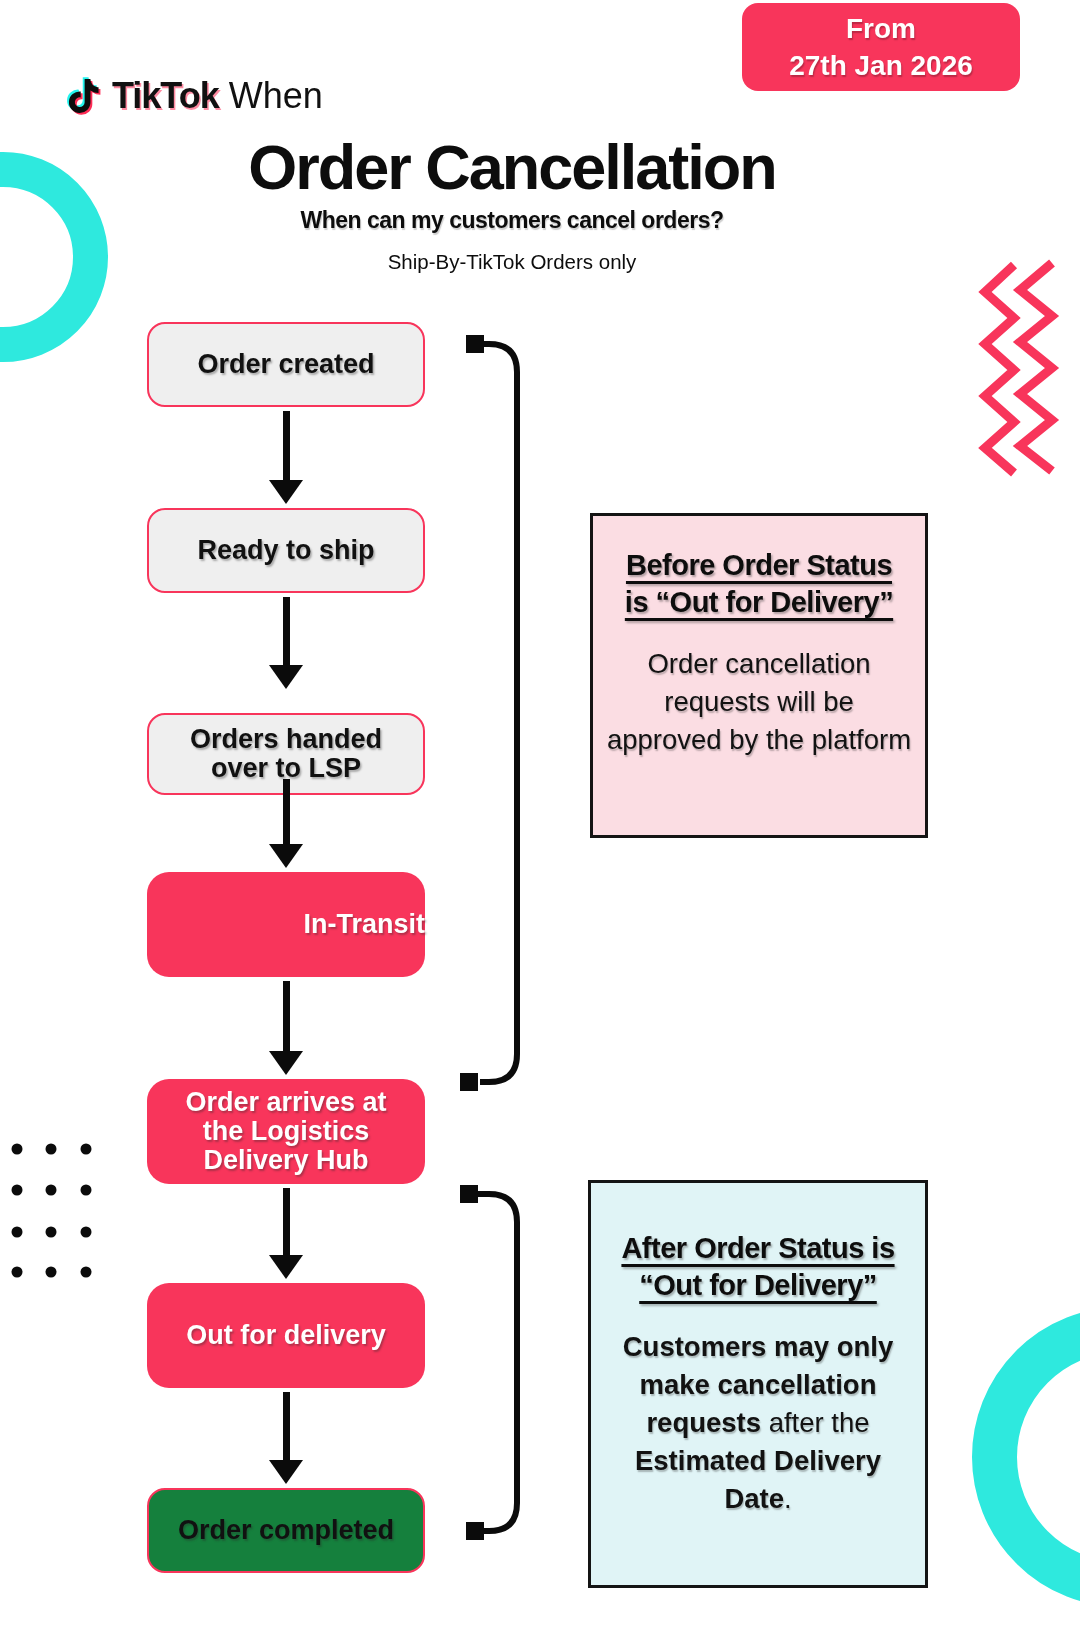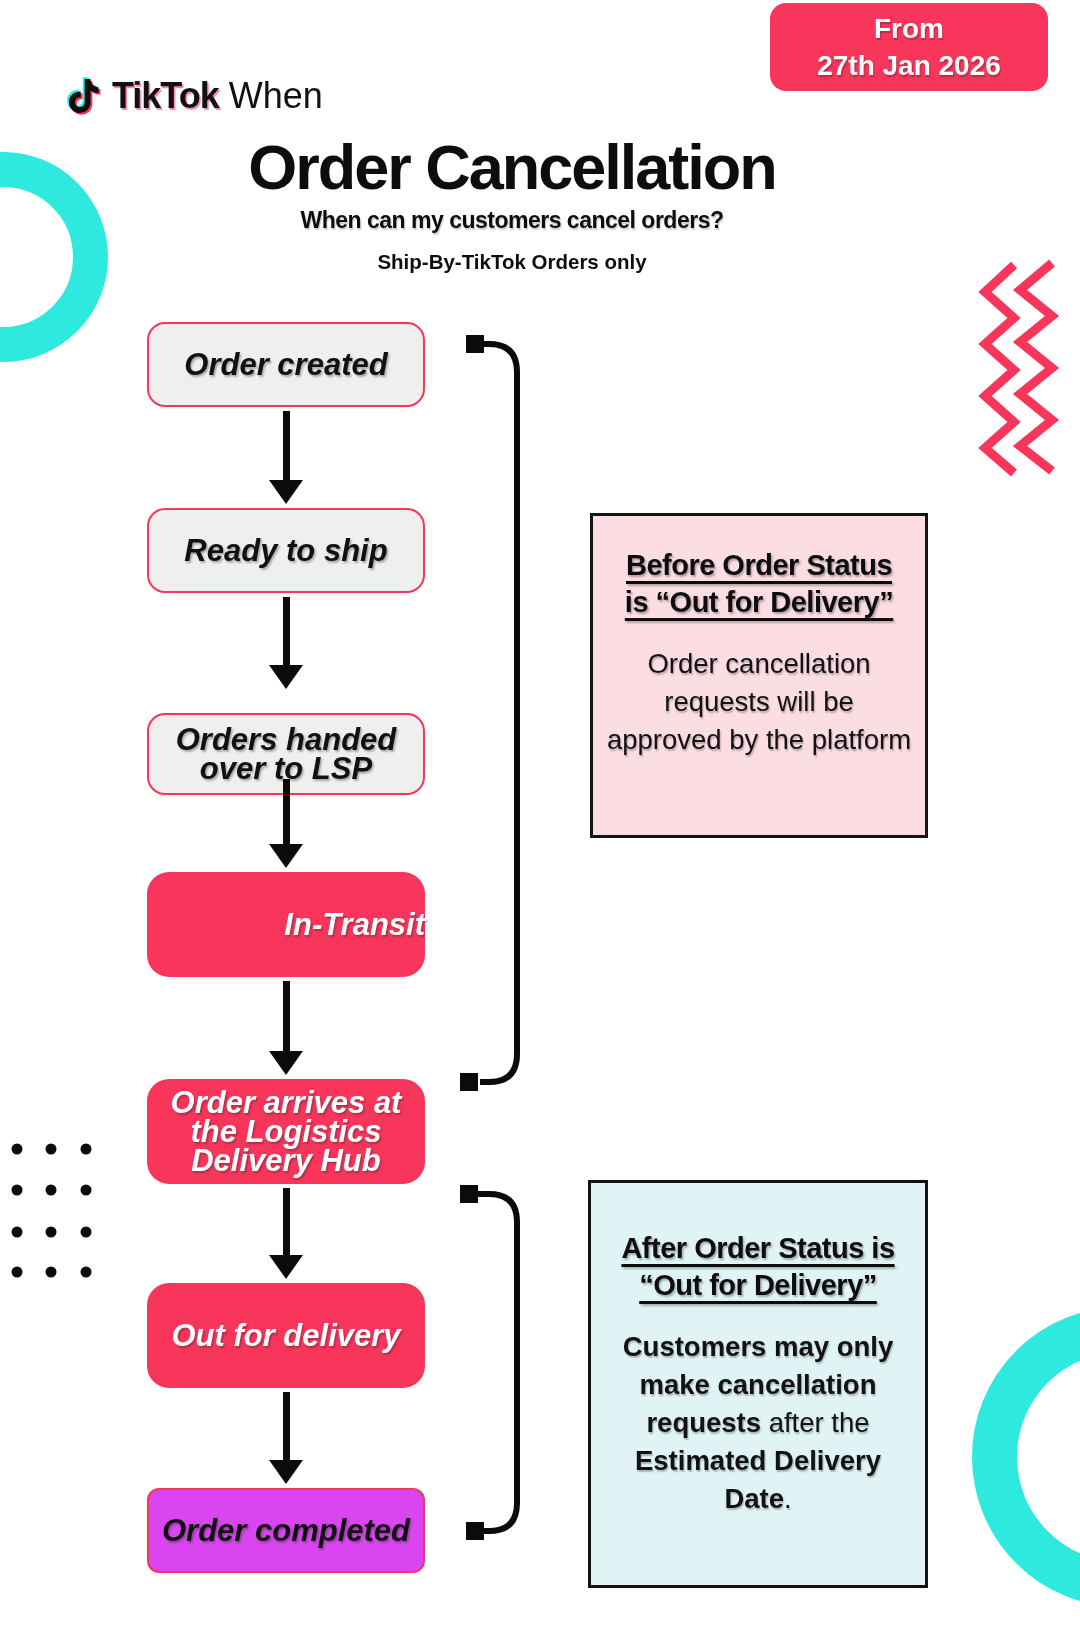--- a/index.html
+++ b/index.html
@@ -34,50 +34,48 @@
                  text-shadow: 1.5px 1.5px 0 rgba(254,44,85,0.55); }
   .logo-suffix { font-size: 36px; font-weight: 400; color: #111111; margin-left: 10px; letter-spacing: 0px; }
 
   .badge {
     position: absolute; left: 742px; top: 3px; width: 278px; height: 88px;
     background: #f8355b; border-radius: 16px;
     color: #ffffff; font-size: 28px; line-height: 37px; font-weight: 700;
     display: flex; align-items: center; justify-content: center; text-align: center;
     white-space: pre-line;
     text-shadow: 1px 1.5px 1.5px rgba(0,0,0,0.25);
-    margin-left: 28px;
   }
 
   .title {
     position: absolute; left: 0; top: 131px; width: 1024px;
     text-align: center; font-size: 63px; font-weight: 800; letter-spacing: -2px; color: #0d0d0d;
   }
   .subtitle {
     position: absolute; left: 0; top: 207px; width: 1024px;
     text-align: center; font-size: 23px; font-weight: 700; letter-spacing: -0.5px; color: #0d0d0d;
     text-shadow: 1px 1.5px 1px rgba(60,60,60,0.25);
   }
   .note {
     position: absolute; left: 0; top: 250px; width: 1024px;
-    text-align: center; font-size: 20.5px; font-weight: 700; color: #0d0d0d;
+    text-align: center; font-size: 20.5px; font-weight: 400; color: #0d0d0d;
   }
 
   
   .step {
     position: absolute; left: 147px; width: 278px;
     display: flex; align-items: center; justify-content: center; text-align: center;
   }
   .step-label {
-    font-size: 31px; font-weight: 700; white-space: pre-line; line-height: 29px;
+    font-size: 27px; font-weight: 700; white-space: pre-line; line-height: 29px;
     text-shadow: 1.5px 2px 2px rgba(40,40,40,0.35);
-    font-style: italic;
   }
   .step.gray { background: #efefef; border: 2.5px solid #f8355b; border-radius: 18px; color: #111111; }
   .step.red  { background: #f8355b; border-radius: 22px; color: #ffffff; }
-  .step.teal { background: #d946ef; border: 2.5px solid #f8355b; border-radius: 12px; color: #111111; }
+  .step.teal { background: #15803d; border: 2.5px solid #f8355b; border-radius: 18px; color: #111111; }
 
   .step1 { top: 322px;  height: 85px; }
   .step2 { top: 508px;  height: 85px; }
   .step3 { top: 693px;  height: 82px; margin-top: 20px; }
   .step4 { top: 872px;  height: 105px; justify-content: flex-end; }
   .step5 { top: 1079px; height: 105px; }
   .step6 { top: 1283px; height: 105px; }
   .step7 { top: 1488px; height: 85px; }
 
   

